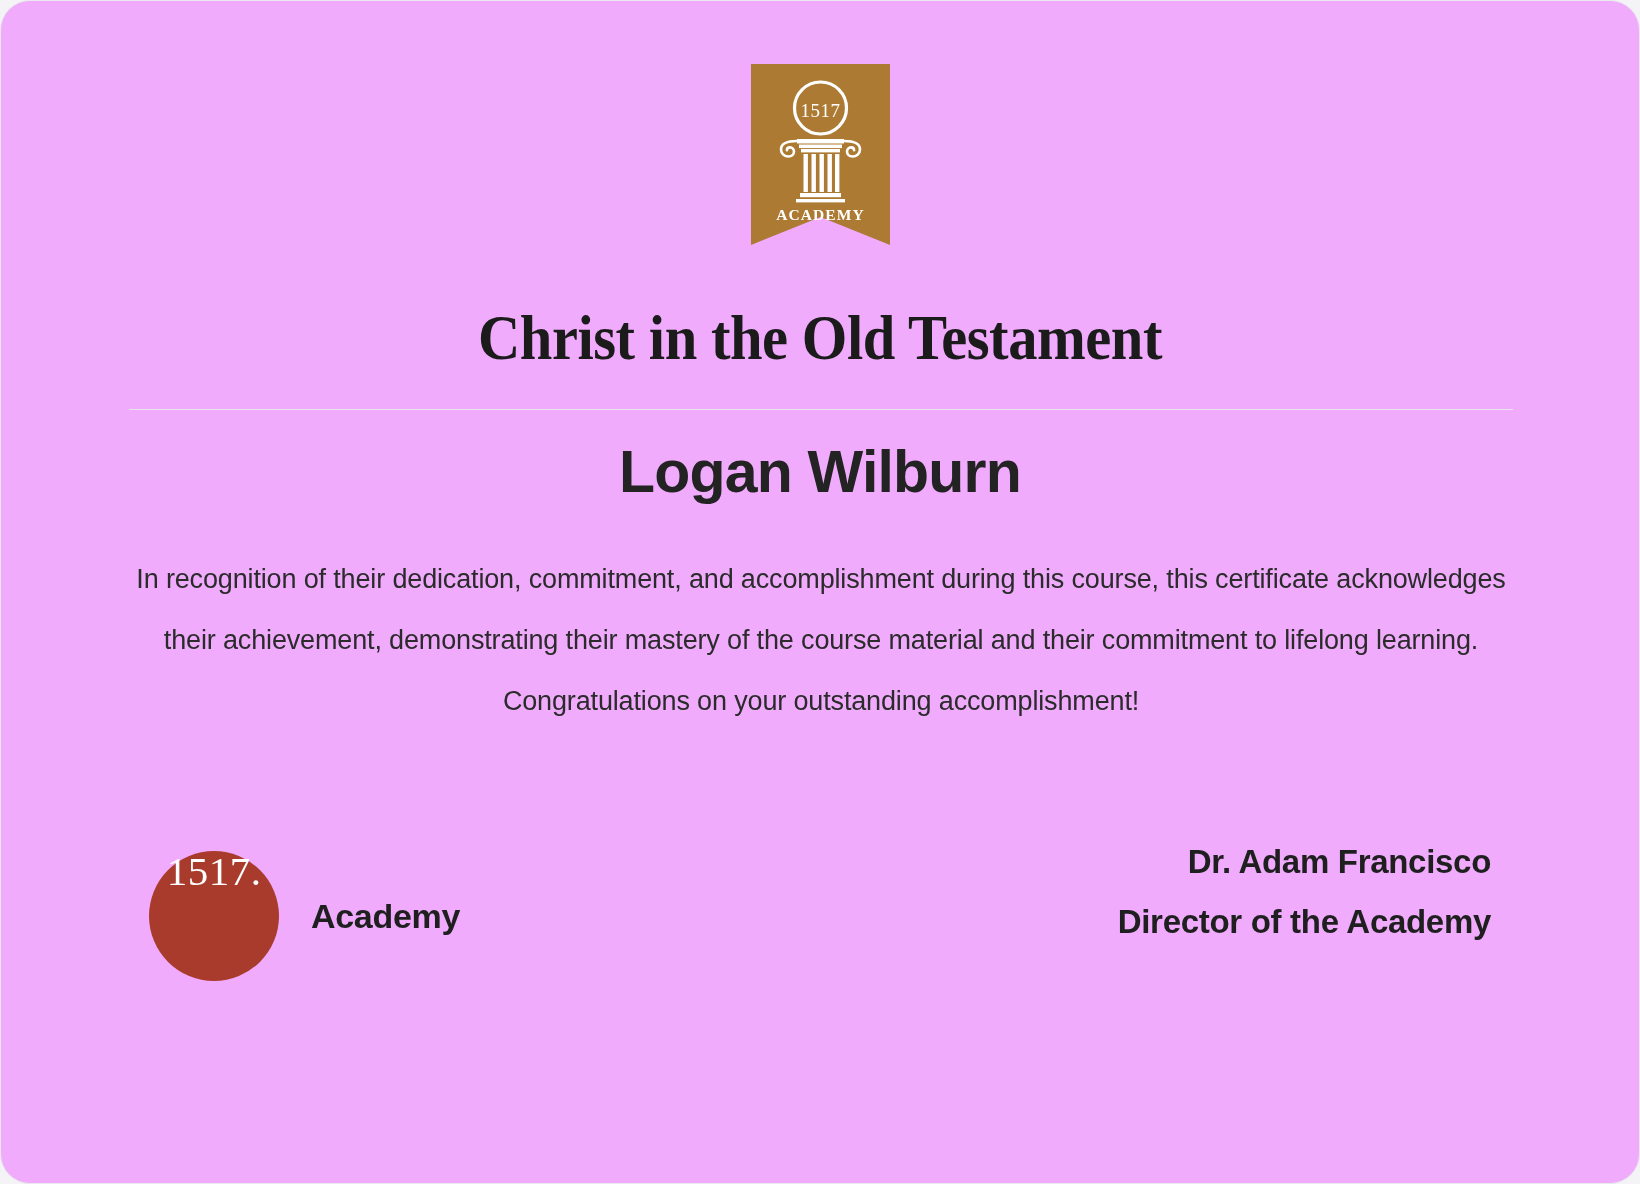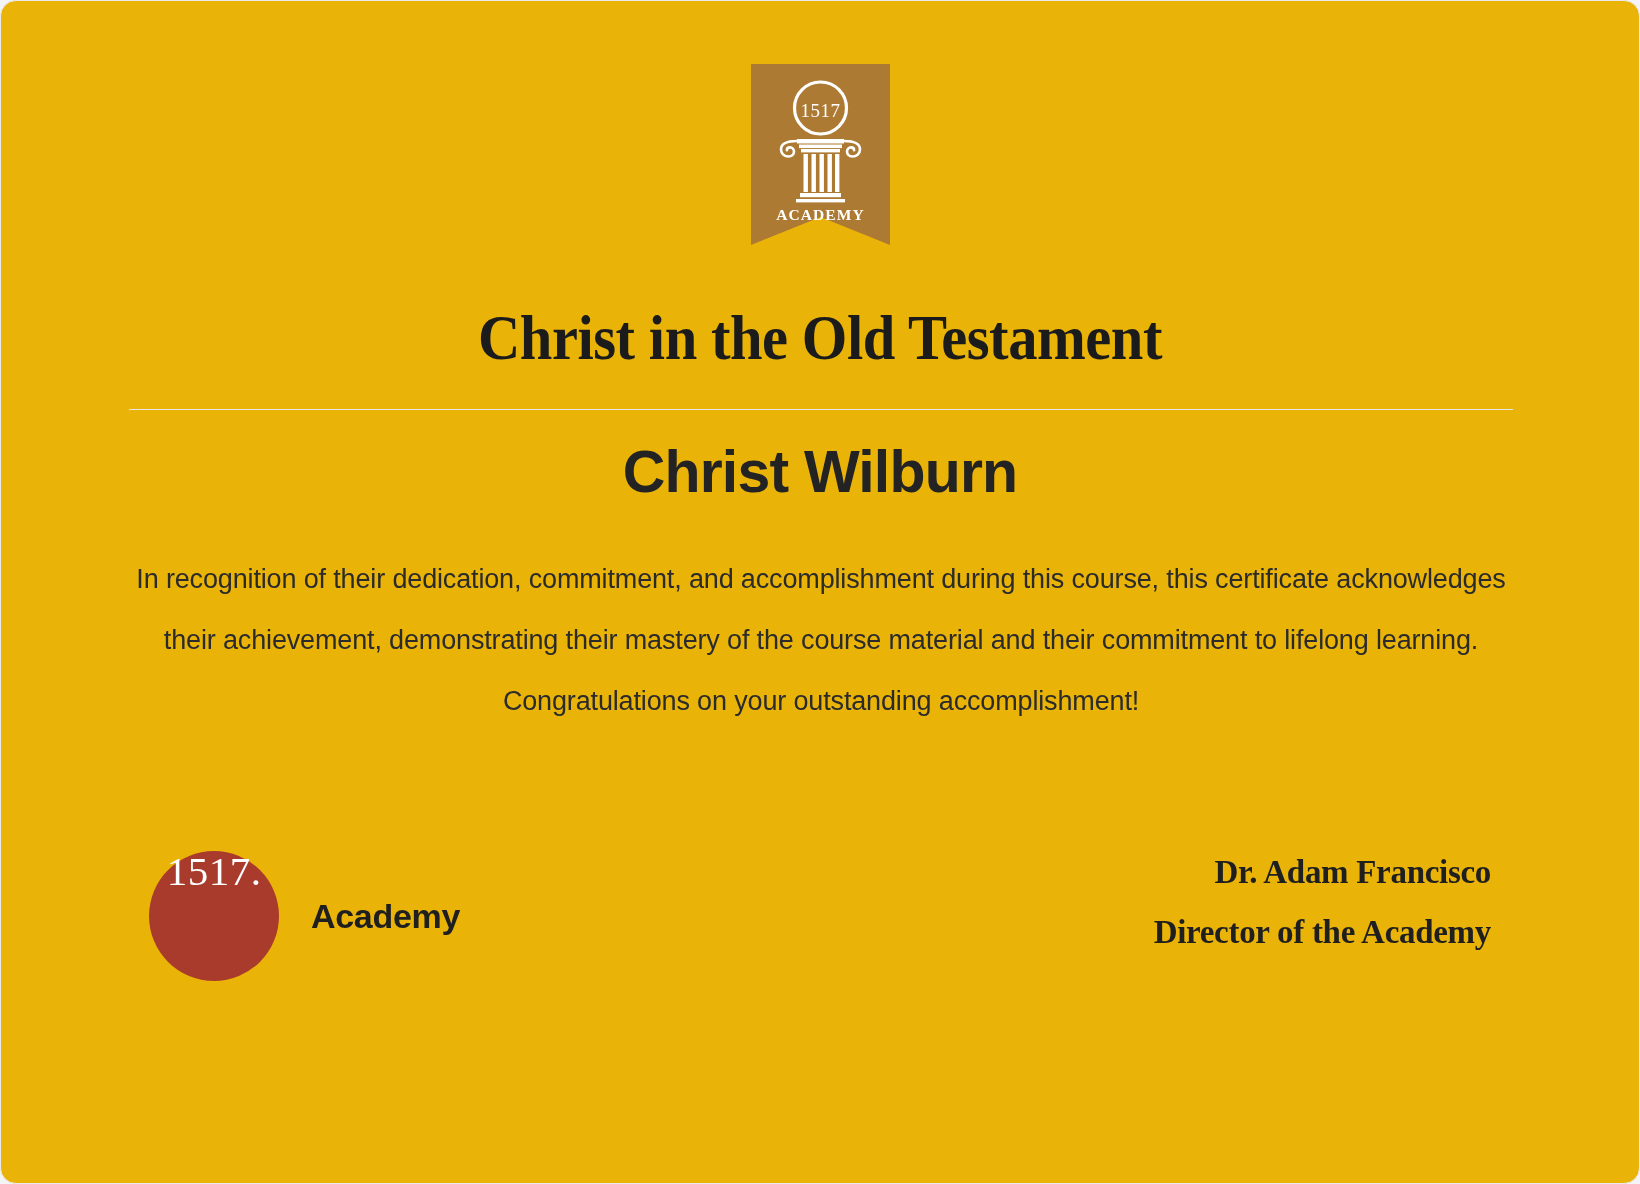--- a/index.html
+++ b/index.html
@@ -12,22 +12,22 @@
   body {
     background: #f4f4f6;
     font-family: "Liberation Sans", sans-serif;
     -webkit-font-smoothing: antialiased;
   }
 
   .certificate-card {
     position: relative;
     width: 1640px;
     height: 1184px;
-    background: #eab308;
-    border-radius: 16px;
+    background: #f0abfc;
+    border-radius: 30px;
     border: 1px solid #e9e9ee;
     overflow: hidden;
   }
 
   
   .logo-banner-wrap {
     position: absolute;
     left: 0;
     right: 0;
     top: 63px;
@@ -137,22 +137,21 @@
 
   .seal-label {
     font-size: 34px;
     font-weight: 700;
     color: #1f1f1f;
     letter-spacing: -0.3px;
   }
 
   .signature-block {
     text-align: right;
-    margin-top: 17px;
-    font-family: Liberation Serif, serif;
+    margin-top: 6px;
   }
 
   .signer-name {
     font-size: 33px;
     font-weight: 700;
     color: #1f1f1f;
     letter-spacing: -0.3px;
     line-height: 1;
     margin-bottom: 27px;
   }
@@ -198,21 +197,21 @@
 
         <text x="69.5" y="156" text-anchor="middle" font-family="Liberation Serif, serif" font-size="15.5" font-weight="700" fill="#ffffff" letter-spacing="1.1">ACADEMY</text>
       </svg>
     </div>
   </div>
 
   <h1 class="course-title">Christ in the Old Testament</h1>
 
   <div class="divider"></div>
 
-  <h2 class="recipient-name">Christ Wilburn</h2>
+  <h2 class="recipient-name">Logan Wilburn</h2>
 
   <p class="body-text">In recognition of their dedication, commitment, and accomplishment during this course, this certificate acknowledges their achievement, demonstrating their mastery of the course material and their commitment to lifelong learning. Congratulations on your outstanding accomplishment!</p>
 
   <div class="footer">
 
     <div class="seal-block">
       <div class="seal">
         <span class="seal-text">1517.</span>
       </div>
       <span class="seal-label">Academy</span>

